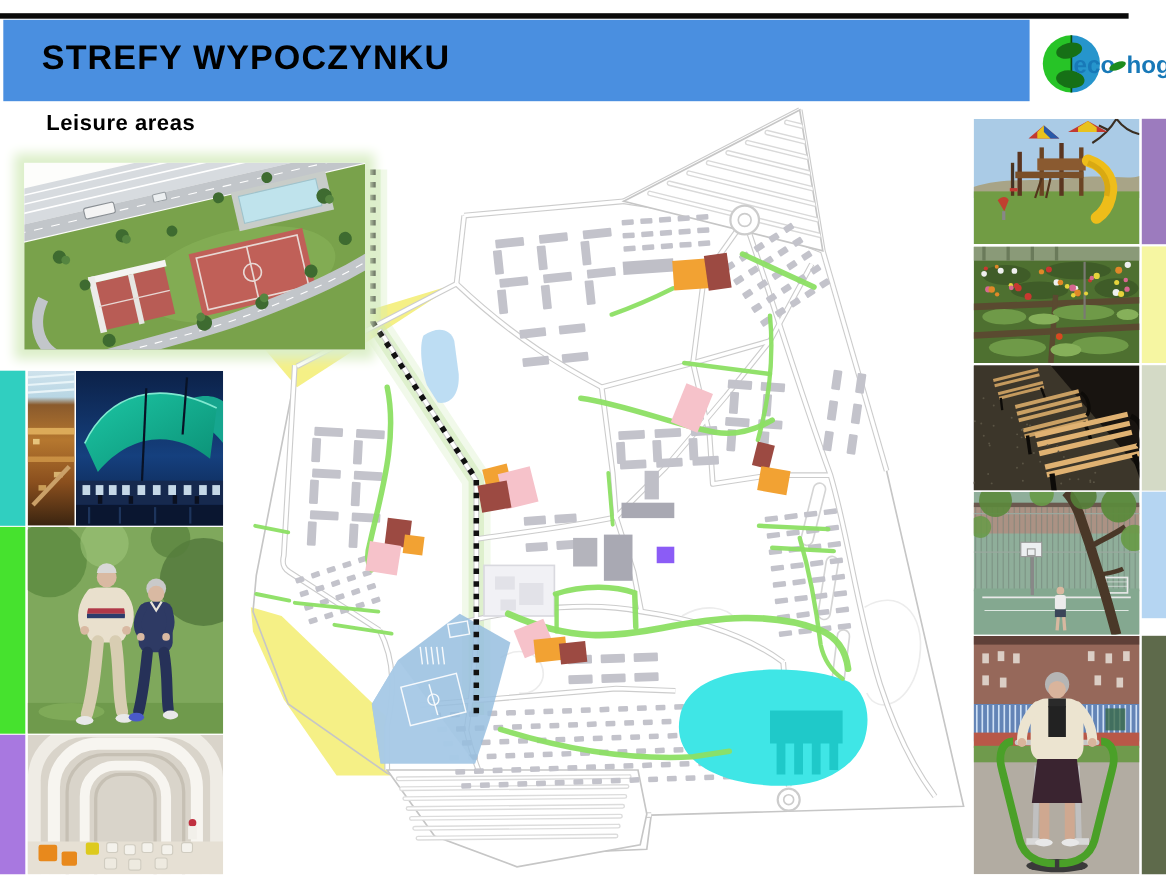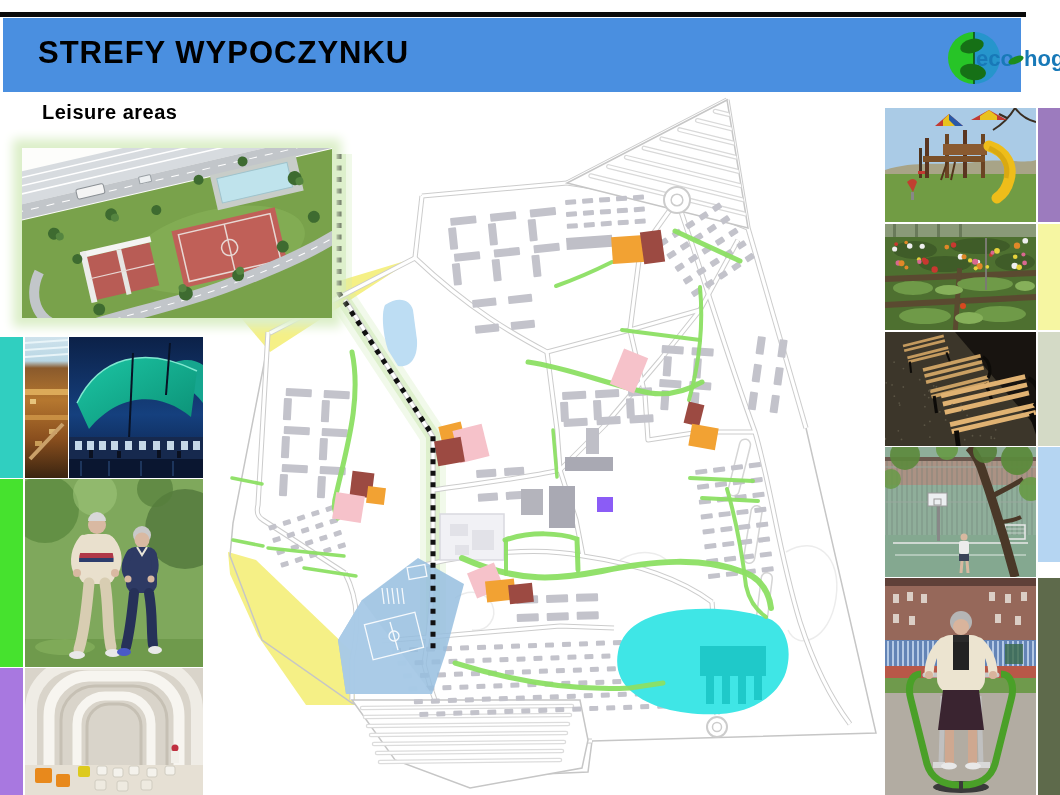--- a/index.html
+++ b/index.html
@@ -1,20 +1,20 @@
 <!DOCTYPE html>
 <html style="--header_blue: #4a8fe0; --teal_strip: #30cfc0; --green_strip: #46e22e; --purple_strip: #a878e0; --right_purple: #9c7bbe; --right_yellow: #f6f6a2; --right_olive: #d4dac6; --right_blue: #b5d5f2; --right_darkolive: #5e6a4b; --map_yellow: #f5f086; --pond_blue: #bdddf3; --sports_blue: #97bedf; --sports_blue2: #aacbe8; --lake_cyan: #3fe6e6; --lake_pier: #1fc9c9; --purple_sq: #8b5cf6; --marker_orange: #f2a233; --marker_red: #9c4a42; --marker_pink: #f6c2ca; --green_path: #8cdf63; --green_glow: #cdeab5; --building: #c3c3cb; --building_dark: #a9a9b3; --road: #cccccc; --boundary: #c6c6c6; --dots: #111111; --logo_green: #27c427; --logo_blue: #2695cc; --logo_text: #1879b8; --logo_leaf: #1d8c1d;"><head>
 <meta charset="utf-8">
 <style>
   html,body{margin:0;padding:0}
   body{width:1060px;height:795px;position:relative;background:#fff;
        font-family:"Liberation Sans",sans-serif;overflow:hidden}
   .abs{position:absolute}
   #top-line{left:0;top:12px;width:1026px;height:5px;background:#0a0a0a}
-  #title-bar{left:3px;top:18px;width:1018px;height:74px;background:var(--header_blue)}
+  #title-bar{left:3px;top:18px;width:933px;height:74px;background:var(--header_blue)}
   #title-bar span{position:absolute;left:35px;top:17px;font-size:31px;font-weight:900;
        letter-spacing:1px;color:#000}
   #subtitle{left:42px;top:101px;font-size:20px;font-weight:900;color:#000;letter-spacing:.5px}
   #logo{left:942px;top:22px;width:130px;height:72px}
   .strip{width:23px}
   .photo{overflow:hidden}
   .photo svg{display:block}
   #inset{left:22px;top:148px;width:310px;height:170px;background:#fff;
          box-shadow:0 0 10px 9px #dcefc9}
 </style>

